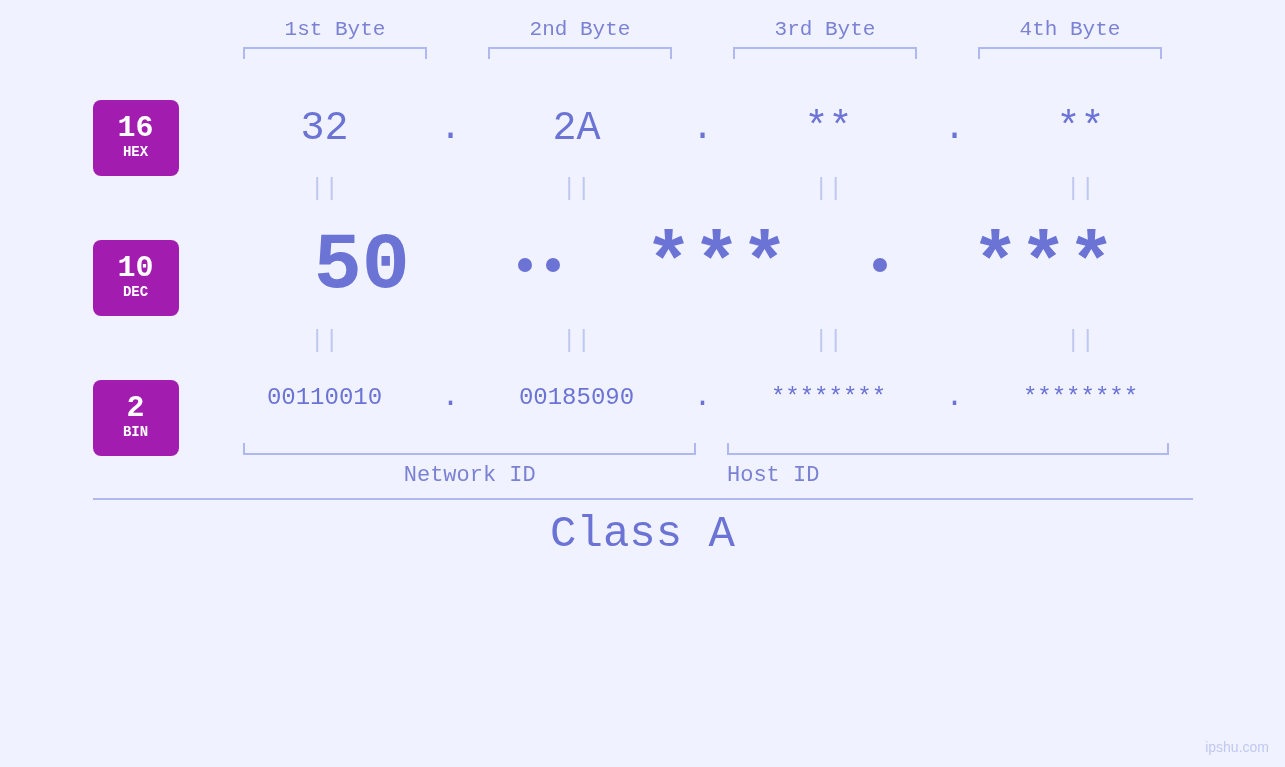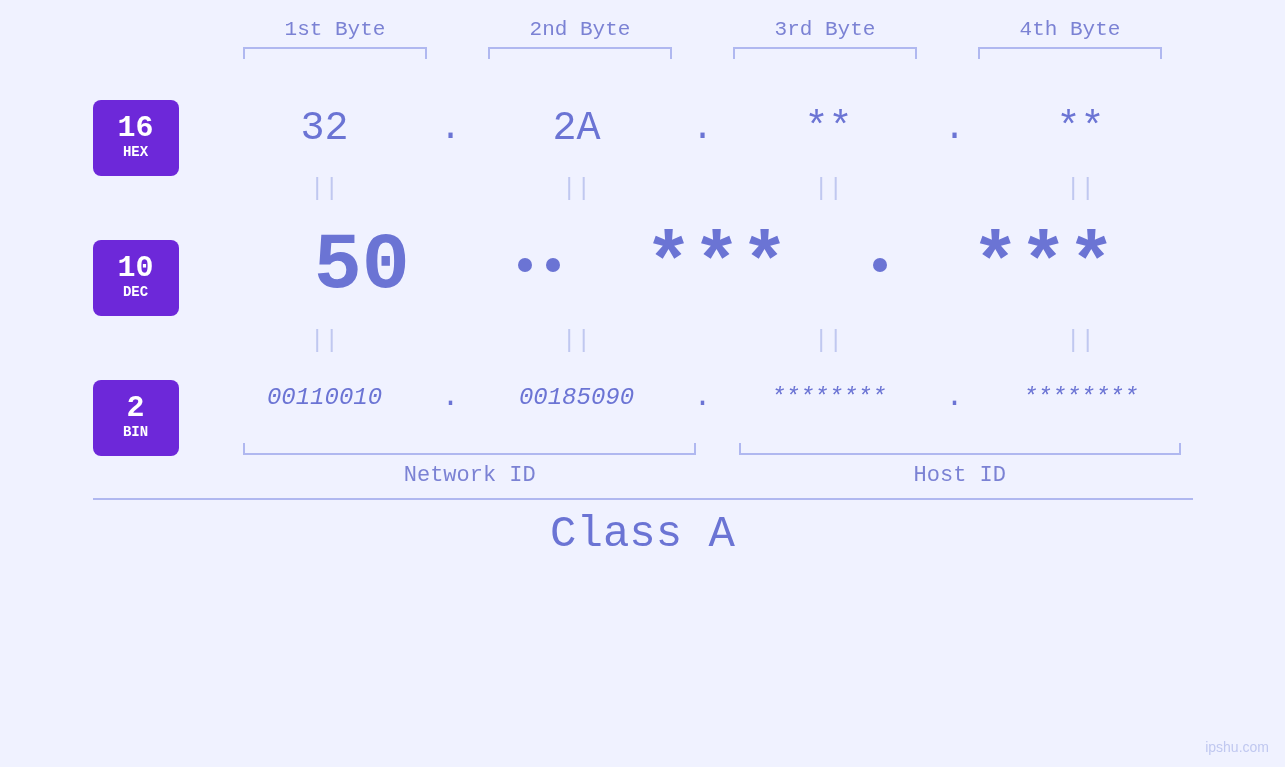--- a/index.html
+++ b/index.html
@@ -9,21 +9,21 @@
       height: 767px;
       background-color: #f0f2ff;
       font-family: 'Courier New', Courier, monospace;
       overflow: hidden;
       position: relative;
     }
 
     .base-badge {
       width: 86px;
       height: 76px;
-      background-color: #6d28d9;
+      background-color: #a21caf;
       border-radius: 8px;
       display: flex;
       flex-direction: column;
       align-items: center;
       justify-content: center;
       color: white;
       margin-bottom: 0;
     }
 
     .base-number {
@@ -136,21 +136,21 @@
       justify-content: center;
     }
 
     .val-text {
       color: #6b74d4;
       font-family: 'Courier New', Courier, monospace;
     }
 
     .hex-val { font-size: 40px; }
     .dec-val { font-size: 80px; font-weight: bold; }
-    .bin-val { font-size: 24px; font-style: italic; }
+    .bin-val { font-size: 24px; }
 
     .dot-hex { color: #6b74d4; font-size: 36px; }
     .dot-dec { 
       width: 14px; height: 14px; 
       border-radius: 50%; 
       background: #6b74d4; 
     }
     .dot-bin { color: #6b74d4; font-size: 30px; }
 
     .eq-row {
@@ -184,21 +184,20 @@
       flex: 2.1;
       display: flex;
       flex-direction: column;
       align-items: center;
     }
 
     .br-host {
       flex: 1.9;
       display: flex;
       flex-direction: column;
-      align-items: center;
     }
 
     .bottom-br-line {
       width: 88%;
       height: 12px;
       border: 2px solid #b0b8f0;
       border-top: none;
     }
 
     .br-label {

